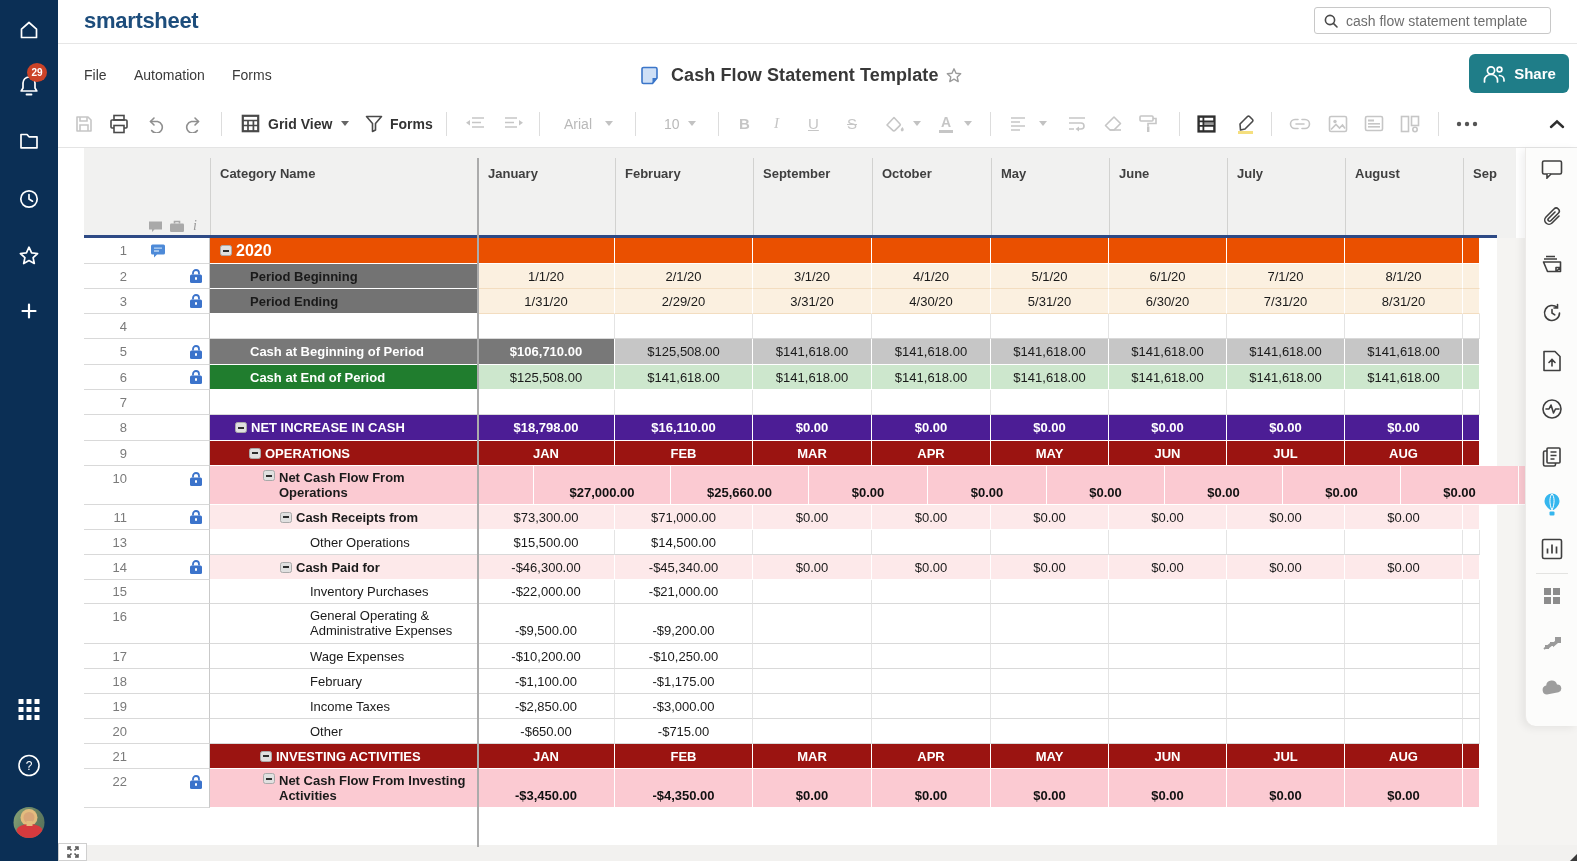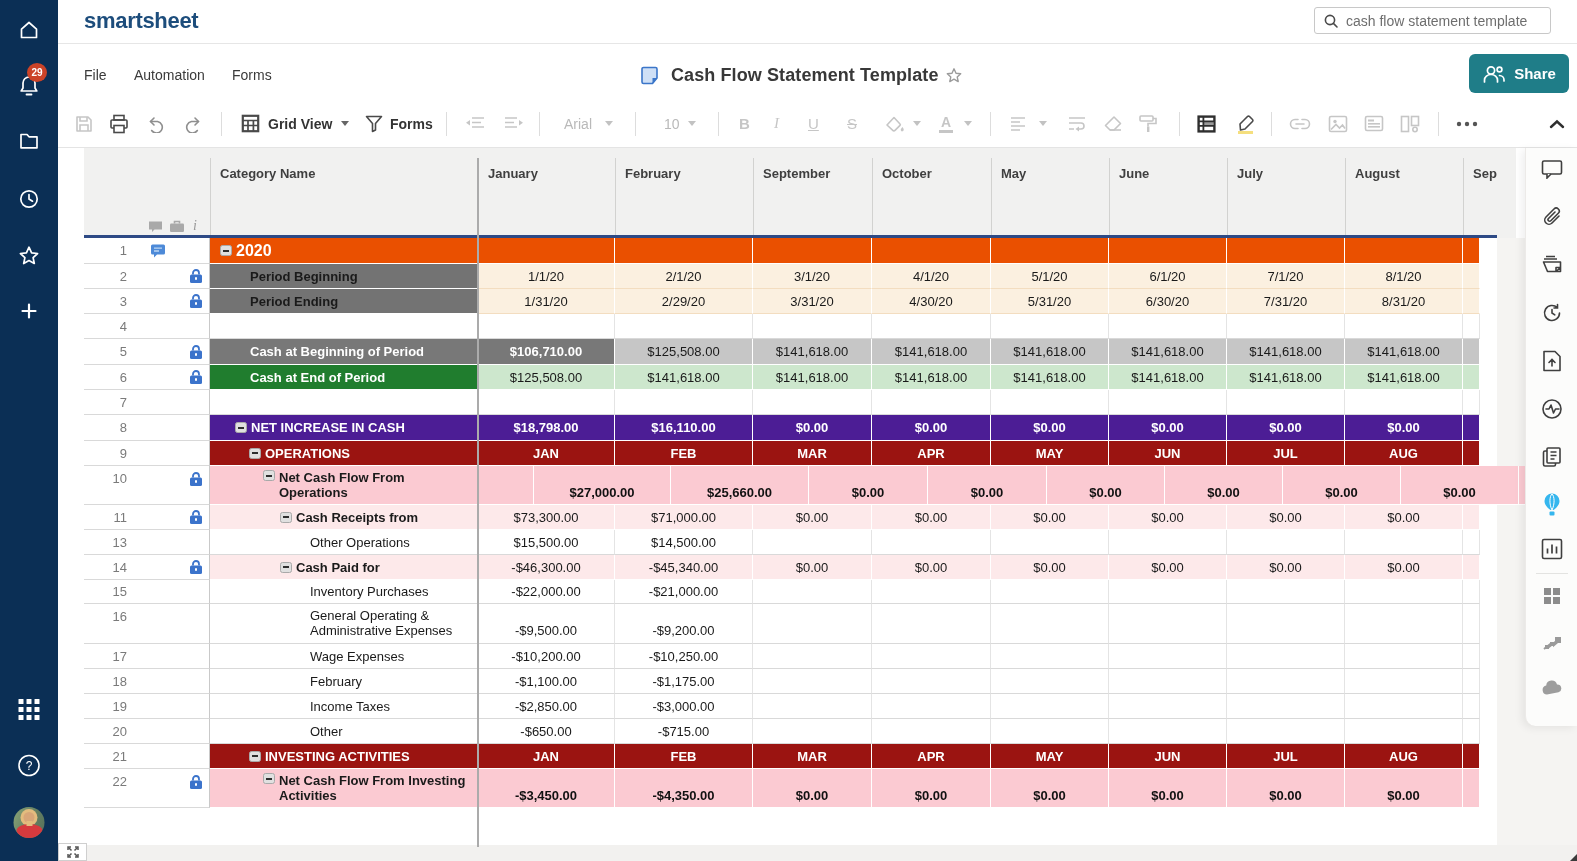--- a/index.html
+++ b/index.html
@@ -695,21 +695,21 @@
       <div class="cell val c-white " style="width:118px"></div>
       <div class="cell val c-white " style="width:118px"></div>
       <div class="cell val c-white " style="width:118px"></div>
       <div class="cell val c-white " style="width:118px"></div>
       <div class="cell val c-white " style="width:17px"></div>
     </div>
     <div class="row" style="height:25px">
       <div class="rowhdr">
         <div class="rnum">21</div>
       </div>
-      <div class="cell cat c-red" style="width:268px;padding-left:39px;">
+      <div class="cell cat c-red" style="width:268px;padding-left:50px;">
         <span class="minus"></span>
         <b style="color:#fff">INVESTING ACTIVITIES</b>
       </div>
       <div class="cell val c-red bw" style="width:137px">JAN</div>
       <div class="cell val c-red bw" style="width:138px">FEB</div>
       <div class="cell val c-red bw" style="width:119px">MAR</div>
       <div class="cell val c-red bw" style="width:119px">APR</div>
       <div class="cell val c-red bw" style="width:118px">MAY</div>
       <div class="cell val c-red bw" style="width:118px">JUN</div>
       <div class="cell val c-red bw" style="width:118px">JUL</div>

